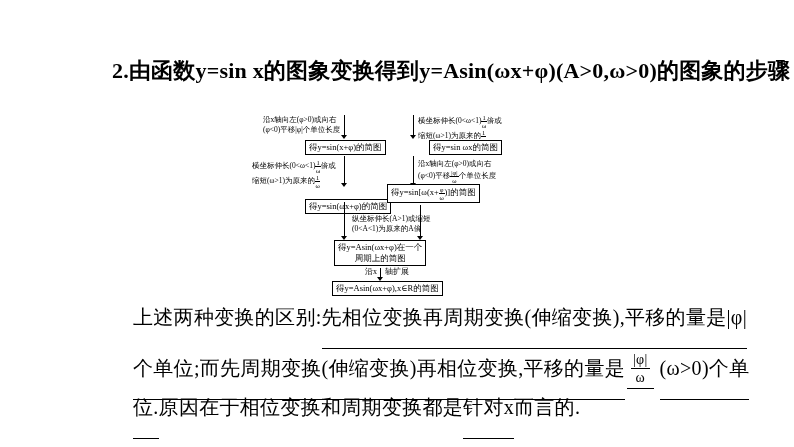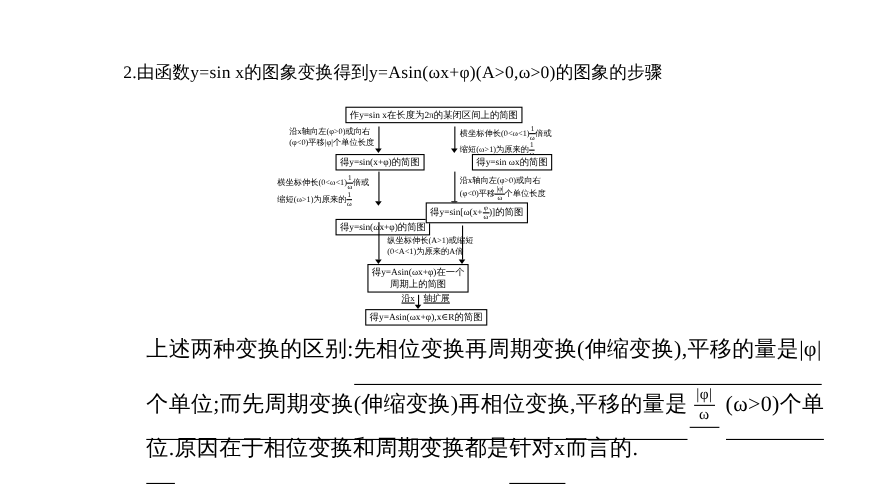--- a/index.html
+++ b/index.html
@@ -2,61 +2,60 @@
 <html><head>
 <meta charset="utf-8">
 <style>
   html,body { margin:0; padding:0; background:#fff; }
   .canvas {
     position:relative; width:794px; height:447px; background:#ffffff;
     color:#000; overflow:hidden;
     font-family:"Liberation Serif","DejaVu Serif",serif;
   }
   .title {
-    position:absolute; left:112px; top:56px; font-size:16px; font-weight:normal;
+    position:absolute; left:112px; top:56px; font-size:22px; font-weight:bold;
     white-space:nowrap; letter-spacing:0.2px;
   }
   
   .flow { position:absolute; left:250px; top:88px; width:360px; height:218px; }
   .fbox {
     position:absolute; border:1px solid #000; background:#fff;
     font-size:8.5px; line-height:11px; padding:1px 3px;
     white-space:nowrap; text-align:center;
   }
   .anno { position:absolute; font-size:7.5px; line-height:10px; white-space:nowrap; }
   .vline { position:absolute; width:1px; background:#000; }
   .ahead {
     position:absolute; width:0; height:0;
     border-left:3px solid transparent; border-right:3px solid transparent;
     border-top:4px solid #000;
   }
   .sfrac { display:inline-block; vertical-align:middle; text-align:center; }
   .sfrac .fn { display:block; font-size:6.5px; line-height:7px; border-bottom:1px solid #000; padding:0 1px; }
   .sfrac .fd { display:block; font-size:6.5px; line-height:7px; }
-  .alabel { position:absolute; font-size:8px; line-height:10px; white-space:nowrap;text-decoration:underline; }
+  .alabel { position:absolute; font-size:8px; line-height:10px; white-space:nowrap; }
   
   .para-line { position:absolute; font-size:20px; white-space:nowrap; letter-spacing:0.3px; }
   .u { border-bottom:1.5px solid #000; padding-bottom:20px; }
   .ansfrac {
     display:inline-block; vertical-align:-7px; text-align:center;
     border-bottom:1.5px solid #000; padding:0 4px 2px; margin:0 6px 0 2px;
   }
   .ansfrac .fn { display:block; font-size:14px; line-height:17px; border-bottom:1px solid #000; padding:0 2px; }
   .ansfrac .fd { display:block; font-size:14px; line-height:17px; }
 </style>
 </head>
 <body>
 
 <div class="canvas">
 
   <div class="title">2.由函数y=sin x的图象变换得到y=Asin(ωx+φ)(A&gt;0,ω&gt;0)的图象的步骤</div>
 
   <div class="flow">
 
-    <div class="fbox" style="left:64px; top:9px;">作y=sin x在长度为2π的某闭区间上的简图</div>
 
     <div class="vline" style="left:94px; top:27px; height:21px;"></div>
     <div class="ahead" style="left:91px; top:47px;"></div>
     <div class="vline" style="left:163px; top:27px; height:21px;"></div>
     <div class="ahead" style="left:160px; top:47px;"></div>
 
     <div class="anno" style="left:13px; top:27px;">
       <div>沿x轴向左(φ&gt;0)或向右</div>
       <div>(φ&lt;0)平移|φ|个单位长度</div>
     </div>

